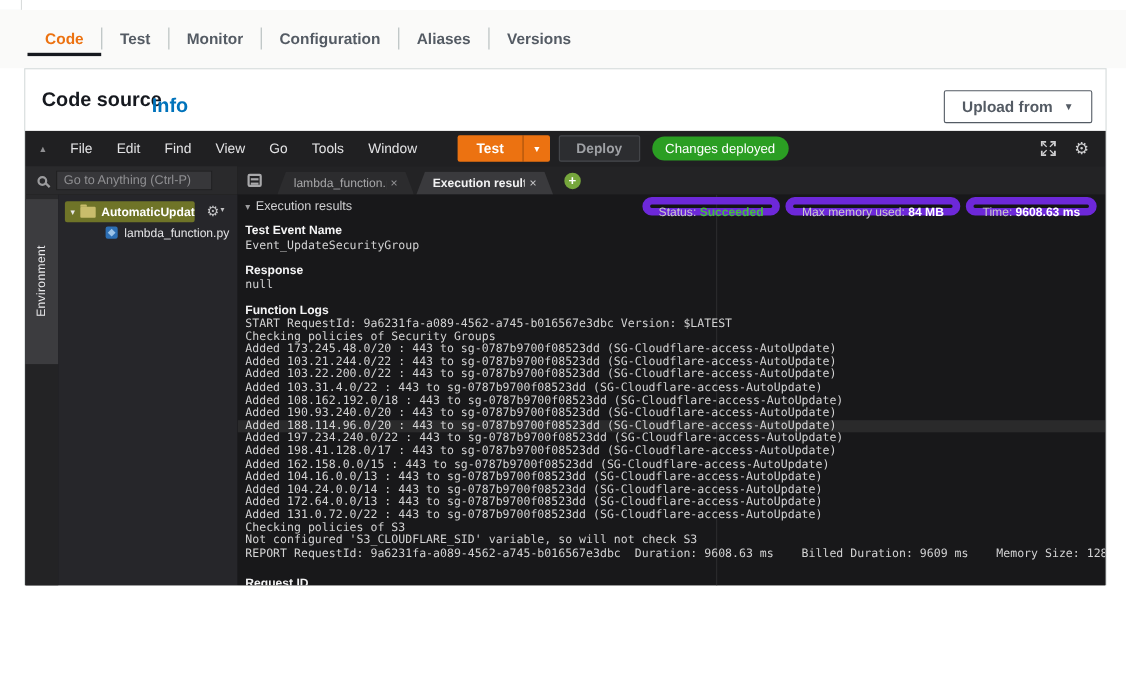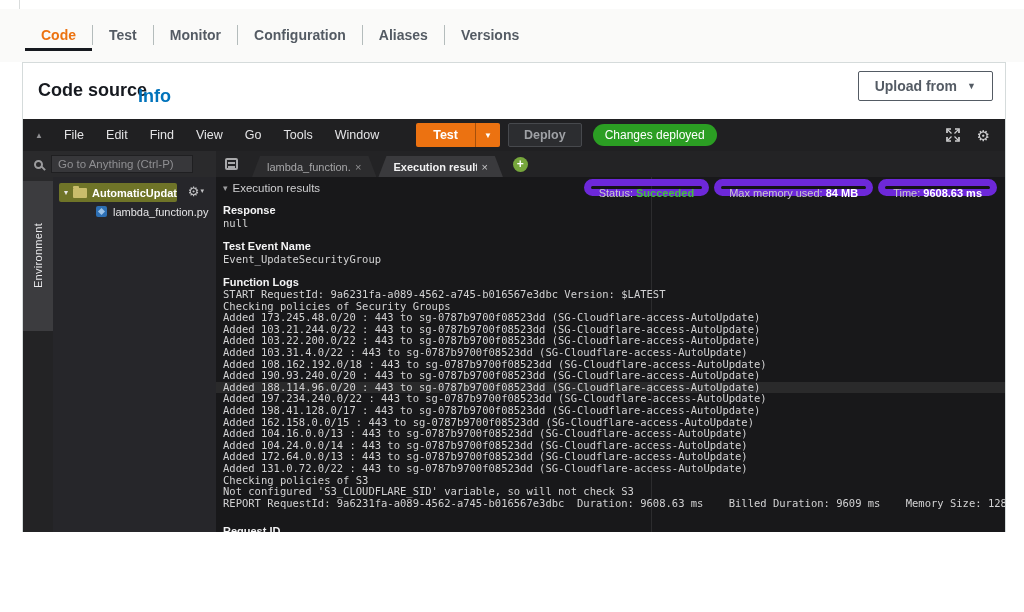--- a/index.html
+++ b/index.html
@@ -14,21 +14,21 @@
   .tab { position:relative; padding:5px 16px 0; font-size:14px; font-weight:bold; color:#545b64; cursor:pointer; }
   .tab.active { color:#ec7211; }
   .tab.active::after { content:''; position:absolute; left:0; right:0; bottom:-2px; height:3px; background:#16191f; }
   .tabdiv { width:1px; background:#b4bcbc; margin:3px 0 4px; }
 
   
   .card { position:absolute; left:22px; top:62px; width:984px; height:540px; background:#fff; border:1px solid #d5dbdb; }
   .card-h { position:relative; height:56px; }
   .cs-title { position:absolute; left:15px; top:17px; font-size:18px; font-weight:bold; color:#16191f; }
   .cs-info { position:absolute; left:115px; top:23px; font-size:18px; font-weight:bold; color:#0073bb; cursor:pointer; }
-  .upload { position:absolute; right:12px; top:8px; height:30px; padding:0 16px; background:#fff; border:1px solid #545b64; border-radius:2px; font-size:14px; font-weight:bold; color:#545b64; display:flex; align-items:center; gap:10px; cursor:pointer; }
+  .upload { position:absolute; right:12px; top:19px; height:30px; padding:0 16px; background:#fff; border:1px solid #545b64; border-radius:2px; font-size:14px; font-weight:bold; color:#545b64; display:flex; align-items:center; gap:10px; cursor:pointer; }
   .upload .caret { font-size:9px; }
 
   
   .ide { position:absolute; left:0; right:0; top:56px; bottom:0; background:#18181a; overflow:hidden; }
   .menubar { position:absolute; left:0; right:0; top:0; height:32px; background:#202022; display:flex; align-items:center; padding-left:12px; }
   .collapse { font-size:8px; color:#8f8f92; margin-right:10px; cursor:pointer; }
   .mitem { padding:0 11px; font-size:12.5px; color:#e4e4e6; cursor:pointer; }
   .testbtn { margin-left:26px; height:24px; display:flex; align-items:center; background:#ec7211; border-radius:2px; overflow:hidden; cursor:pointer; }
   .testbtn .lbl { padding:0 17px; font-size:12.5px; font-weight:bold; color:#fff; }
   .testbtn .split { width:1px; align-self:stretch; background:rgba(0,0,0,0.3); }
@@ -202,26 +202,26 @@
             <span class="rtitle">Execution results</span>
             <div class="badges">
               <span class="badge"><span>Status:</span> <span class="green">Succeeded</span></span>
               <span class="badge"><span>Max memory used:</span> <b>84 MB</b></span>
               <span class="badge"><span>Time:</span> <b>9608.63 ms</b></span>
             </div>
           </div>
 
           <div class="content">
             <div class="sect">
+              <h4>Test Event Name</h4>
+              <div class="mono">Event_UpdateSecurityGroup</div>
+            </div>
+            <div class="sect">
               <h4>Response</h4>
               <div class="mono">null</div>
-            </div>
-            <div class="sect">
-              <h4>Test Event Name</h4>
-              <div class="mono">Event_UpdateSecurityGroup</div>
             </div>
             <div class="sect">
               <h4>Function Logs</h4>
               <div class="log">START RequestId: 9a6231fa-a089-4562-a745-b016567e3dbc Version: $LATEST</div>
               <div class="log">Checking policies of Security Groups</div>
               <div class="log">Added 173.245.48.0/20 : 443 to sg-0787b9700f08523dd (SG-Cloudflare-access-AutoUpdate)</div>
               <div class="log">Added 103.21.244.0/22 : 443 to sg-0787b9700f08523dd (SG-Cloudflare-access-AutoUpdate)</div>
               <div class="log">Added 103.22.200.0/22 : 443 to sg-0787b9700f08523dd (SG-Cloudflare-access-AutoUpdate)</div>
               <div class="log">Added 103.31.4.0/22 : 443 to sg-0787b9700f08523dd (SG-Cloudflare-access-AutoUpdate)</div>
               <div class="log">Added 108.162.192.0/18 : 443 to sg-0787b9700f08523dd (SG-Cloudflare-access-AutoUpdate)</div>

